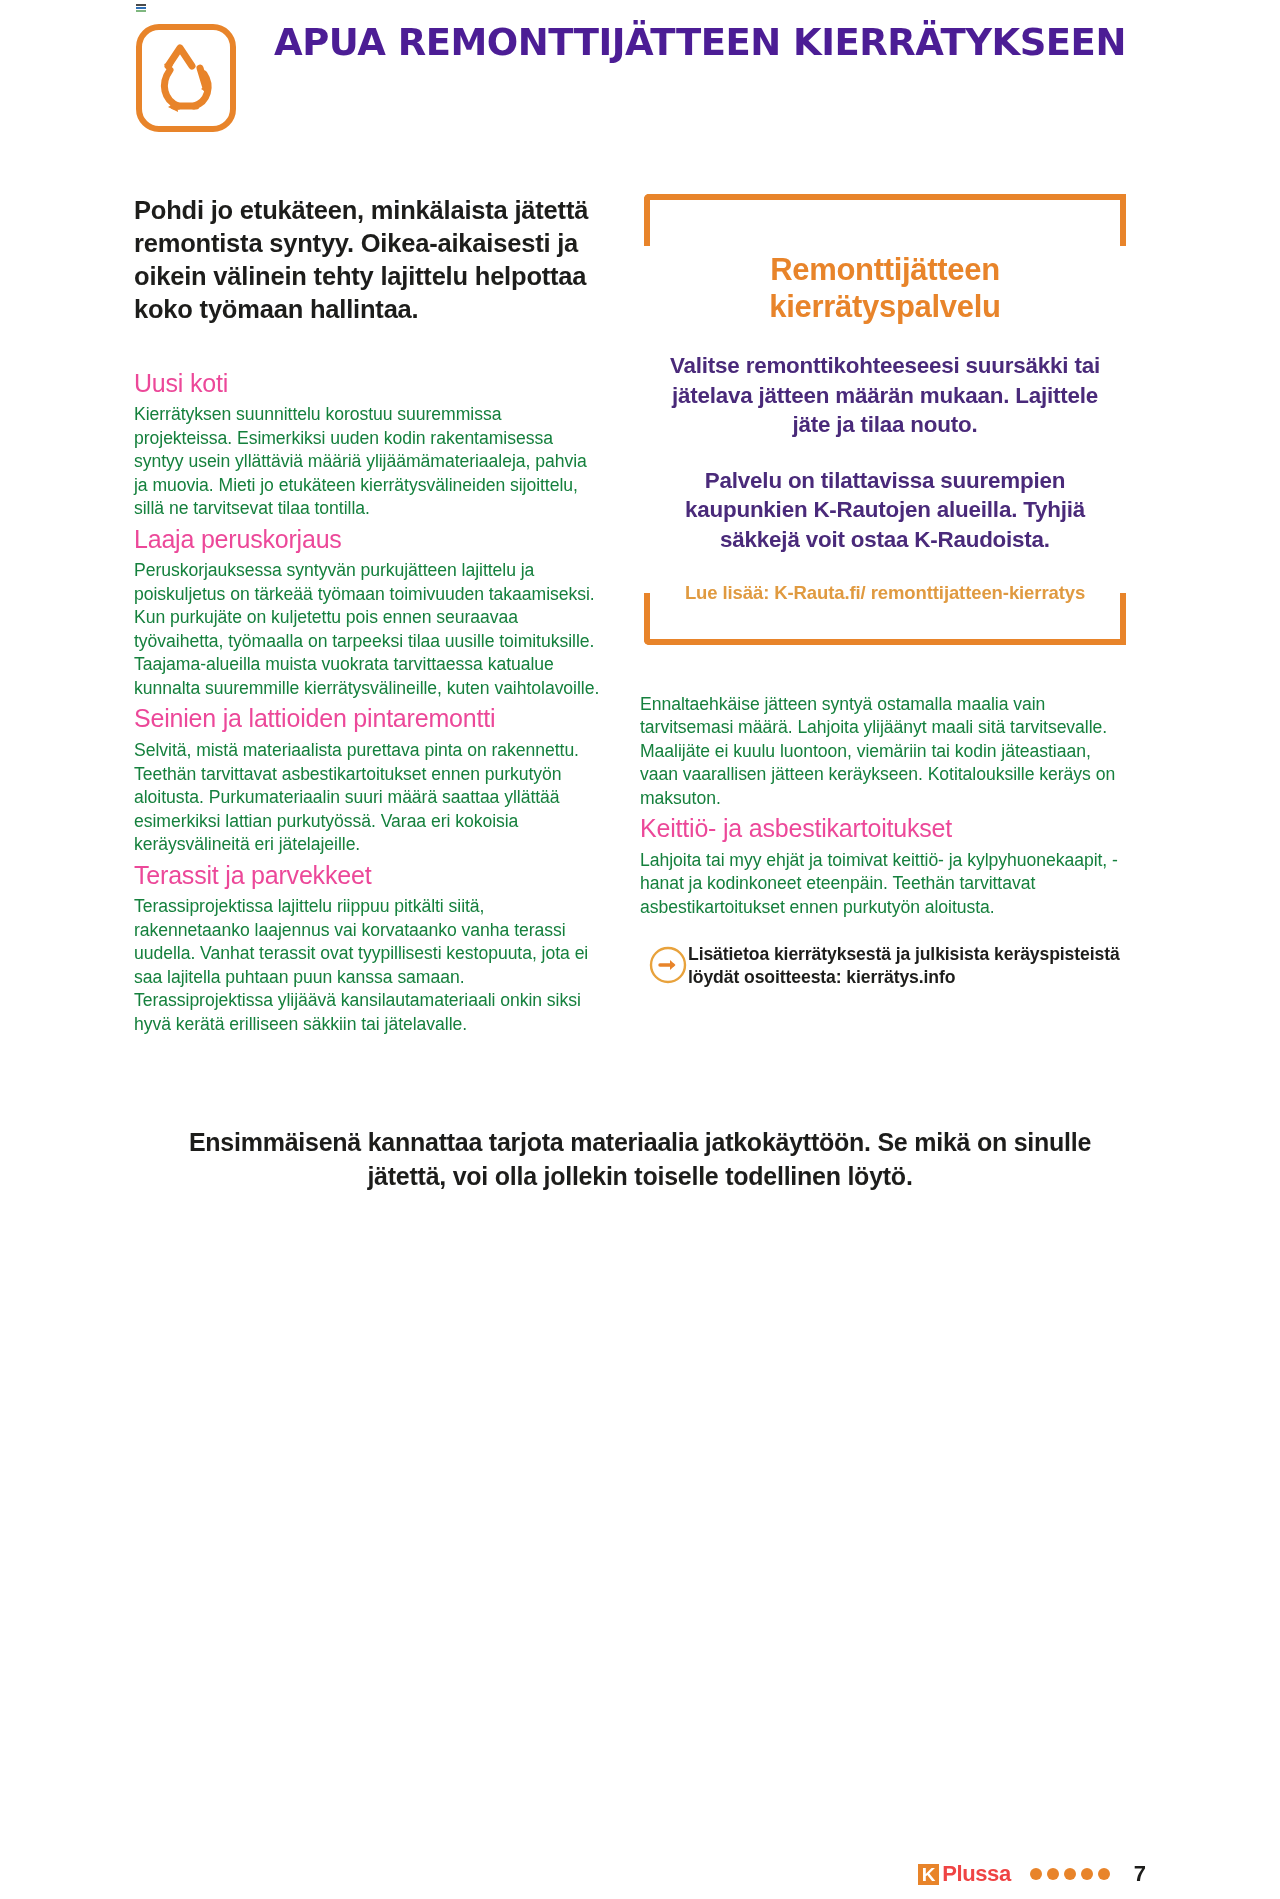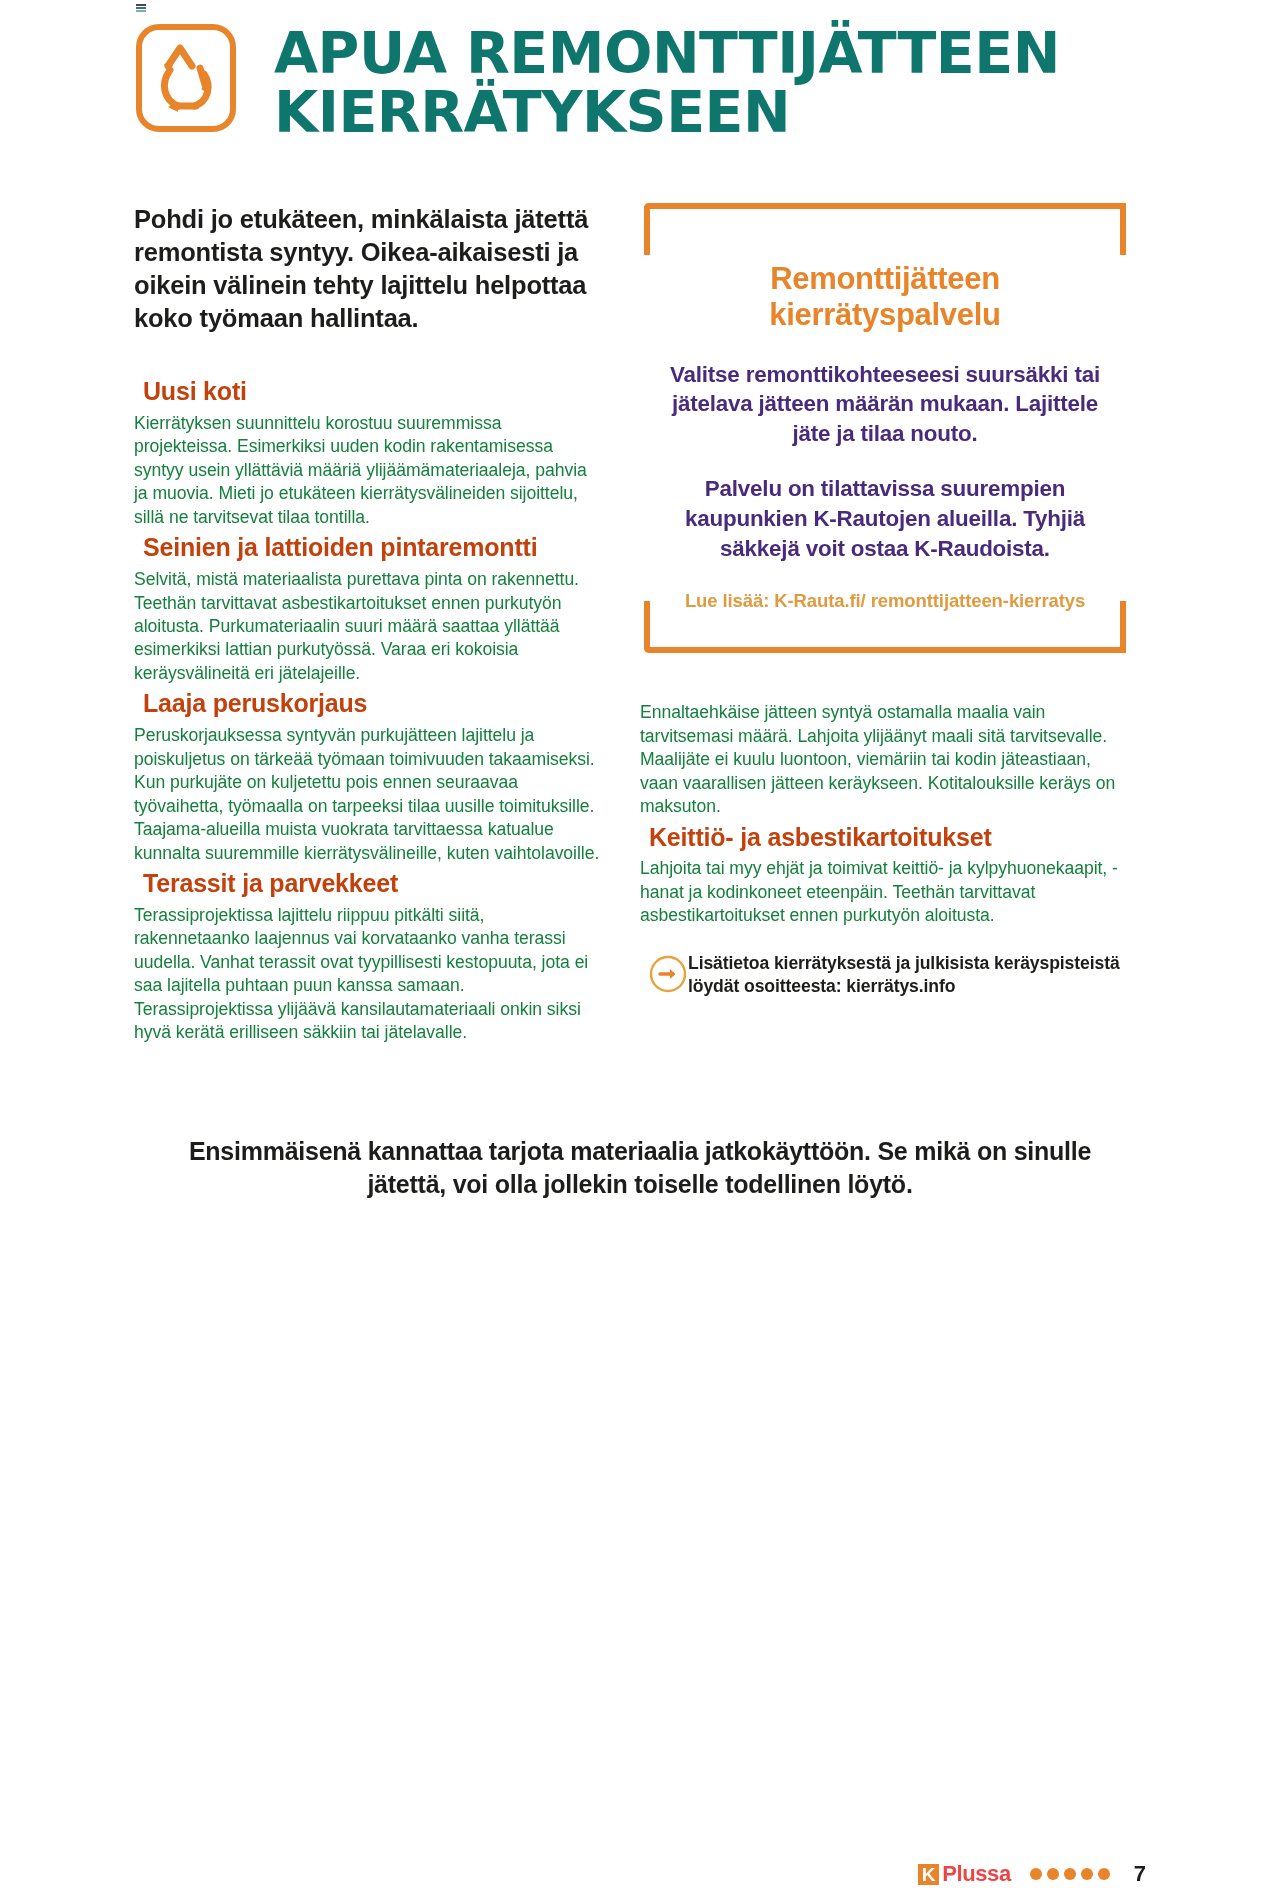--- a/index.html
+++ b/index.html
@@ -28,22 +28,22 @@
     padding: 18px 0 0 14px;
     gap: 36px;
   }
   .recycle-badge {
     flex: 0 0 auto;
     width: 104px;
     height: 112px;
     margin-top: 4px;
   }
   .header-title {
-    color: #0f766e;
-    font-size: 57px;
+    color: #4c1d95;
+    font-size: 37px;
     line-height: 1.04;
     font-weight: 800;
     letter-spacing: -0.5px;
     font-family: "DejaVu Sans", sans-serif;
     padding-top: 6px;
     text-transform: uppercase;
   }
 
   
   .columns {
@@ -58,25 +58,25 @@
   .lead {
     font-size: 25.5px;
     line-height: 1.30;
     font-weight: 700;
     color: #1d1d1b;
     letter-spacing: -0.2px;
     margin-bottom: 42px;
   }
 
   h3.sec-head {
-    color: #c2410c;
+    color: #ec4899;
     font-size: 25px;
-    font-weight: 700;
+    font-weight: 400;
     line-height: 1.15;
-    margin: 0 0 6px 9px;
+    margin: 0 0 6px 0;
     letter-spacing: -0.2px;
   }
 
   p.body {
     font-size: 17.6px;
     line-height: 1.335;
     color: #15803d;
     margin: 0 0 30px 0;
     letter-spacing: -0.05px;
   }
@@ -255,27 +255,27 @@
     <div class="col-left">
 
       <div class="lead">Pohdi jo etukäteen, minkälaista jätettä remontista syntyy. Oikea-aikaisesti ja oikein välinein tehty lajittelu helpottaa koko työmaan hallintaa.</div>
 
       <div class="sec">
         <h3 class="sec-head">Uusi koti</h3>
         <p class="body">Kierrätyksen suunnittelu korostuu suuremmissa projekteissa. Esimerkiksi uuden kodin rakentamisessa syntyy usein yllättäviä määriä ylijäämämateriaaleja, pahvia ja muovia. Mieti jo etukäteen kierrätysvälineiden sijoittelu, sillä ne tarvitsevat tilaa tontilla.</p>
       </div>
 
       <div class="sec">
+        <h3 class="sec-head">Laaja peruskorjaus</h3>
+        <p class="body">Peruskorjauksessa syntyvän purkujätteen lajittelu ja poiskuljetus on tärkeää työmaan toimivuuden takaamiseksi. Kun purkujäte on kuljetettu pois ennen seuraavaa työvaihetta, työmaalla on tarpeeksi tilaa uusille toimituksille. Taajama-alueilla muista vuokrata tarvittaessa katualue kunnalta suuremmille kierrätysvälineille, kuten vaihtolavoille.</p>
+      </div>
+
+      <div class="sec">
         <h3 class="sec-head">Seinien ja lattioiden pintaremontti</h3>
         <p class="body">Selvitä, mistä materiaalista purettava pinta on rakennettu. Teethän tarvittavat asbestikartoitukset ennen purkutyön aloitusta. Purkumateriaalin suuri määrä saattaa yllättää esimerkiksi lattian purkutyössä. Varaa eri kokoisia keräysvälineitä eri jätelajeille.</p>
-      </div>
-
-      <div class="sec">
-        <h3 class="sec-head">Laaja peruskorjaus</h3>
-        <p class="body">Peruskorjauksessa syntyvän purkujätteen lajittelu ja poiskuljetus on tärkeää työmaan toimivuuden takaamiseksi. Kun purkujäte on kuljetettu pois ennen seuraavaa työvaihetta, työmaalla on tarpeeksi tilaa uusille toimituksille. Taajama-alueilla muista vuokrata tarvittaessa katualue kunnalta suuremmille kierrätysvälineille, kuten vaihtolavoille.</p>
       </div>
 
       <div class="sec">
         <h3 class="sec-head">Terassit ja parvekkeet</h3>
         <p class="body">Terassiprojektissa lajittelu riippuu pitkälti siitä, rakennetaanko laajennus vai korvataanko vanha terassi uudella. Vanhat terassit ovat tyypillisesti kestopuuta, jota ei saa lajitella puhtaan puun kanssa samaan. Terassiprojektissa ylijäävä kansilautamateriaali onkin siksi hyvä kerätä erilliseen säkkiin tai jätelavalle.</p>
       </div>
 
     </div>
 
     <div class="col-right">

